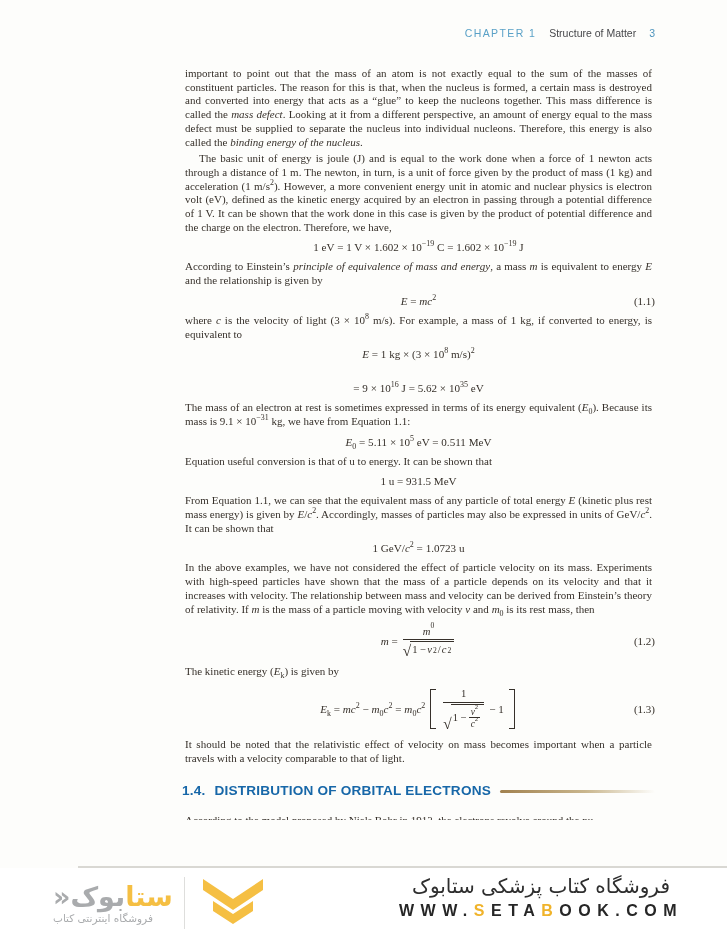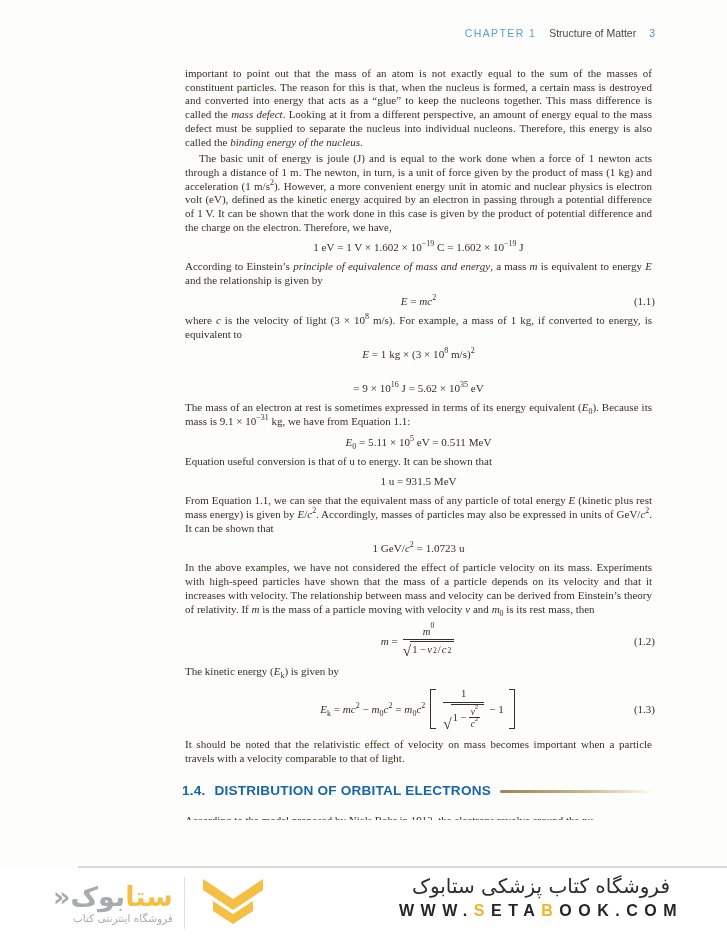--- a/index.html
+++ b/index.html
@@ -48,21 +48,21 @@
                    font-size:13.6px;color:#1767a8;letter-spacing:0.2px;white-space:nowrap;}
   .section-rule{flex:1;height:3px;border-radius:2px;
                 background:linear-gradient(to right,#a1814f,#c9b68d 55%,rgba(235,226,207,0));}
 
   
   .clipped{margin-top:13px;height:9px;overflow:hidden;}
 
   
   .footer{position:absolute;left:0;bottom:0;width:727px;height:74px;background:#ffffff;}
   .brand{position:absolute;left:53px;top:9px;display:flex;align-items:center;gap:11px;cursor:pointer;}
-  .wordmark-block{text-align:right;}
+  .wordmark-block{text-align:left;}
   .wordmark{font-family:"DejaVu Sans",sans-serif;font-size:27px;font-weight:bold;direction:rtl;line-height:1.1;}
   .wm-y{color:#f5bf43;}
   .wm-g{color:#a9abad;}
   .wm-sub{font-family:"DejaVu Sans",sans-serif;font-size:10.5px;color:#a9abad;margin-top:1px;direction:rtl;}
   .brand-divider{width:1px;height:52px;background:#dededc;}
   .emblem{display:block;}
   .footer-right{position:absolute;right:6px;top:5px;width:360px;text-align:center;}
   .store-title{font-family:"DejaVu Sans",sans-serif;font-size:20px;color:#2e2e2e;direction:rtl;line-height:1.3;}
   .site-url{font-family:"Liberation Sans",sans-serif;font-weight:bold;font-size:16px;
             letter-spacing:6.5px;color:#262626;margin-top:3px;cursor:pointer;}

